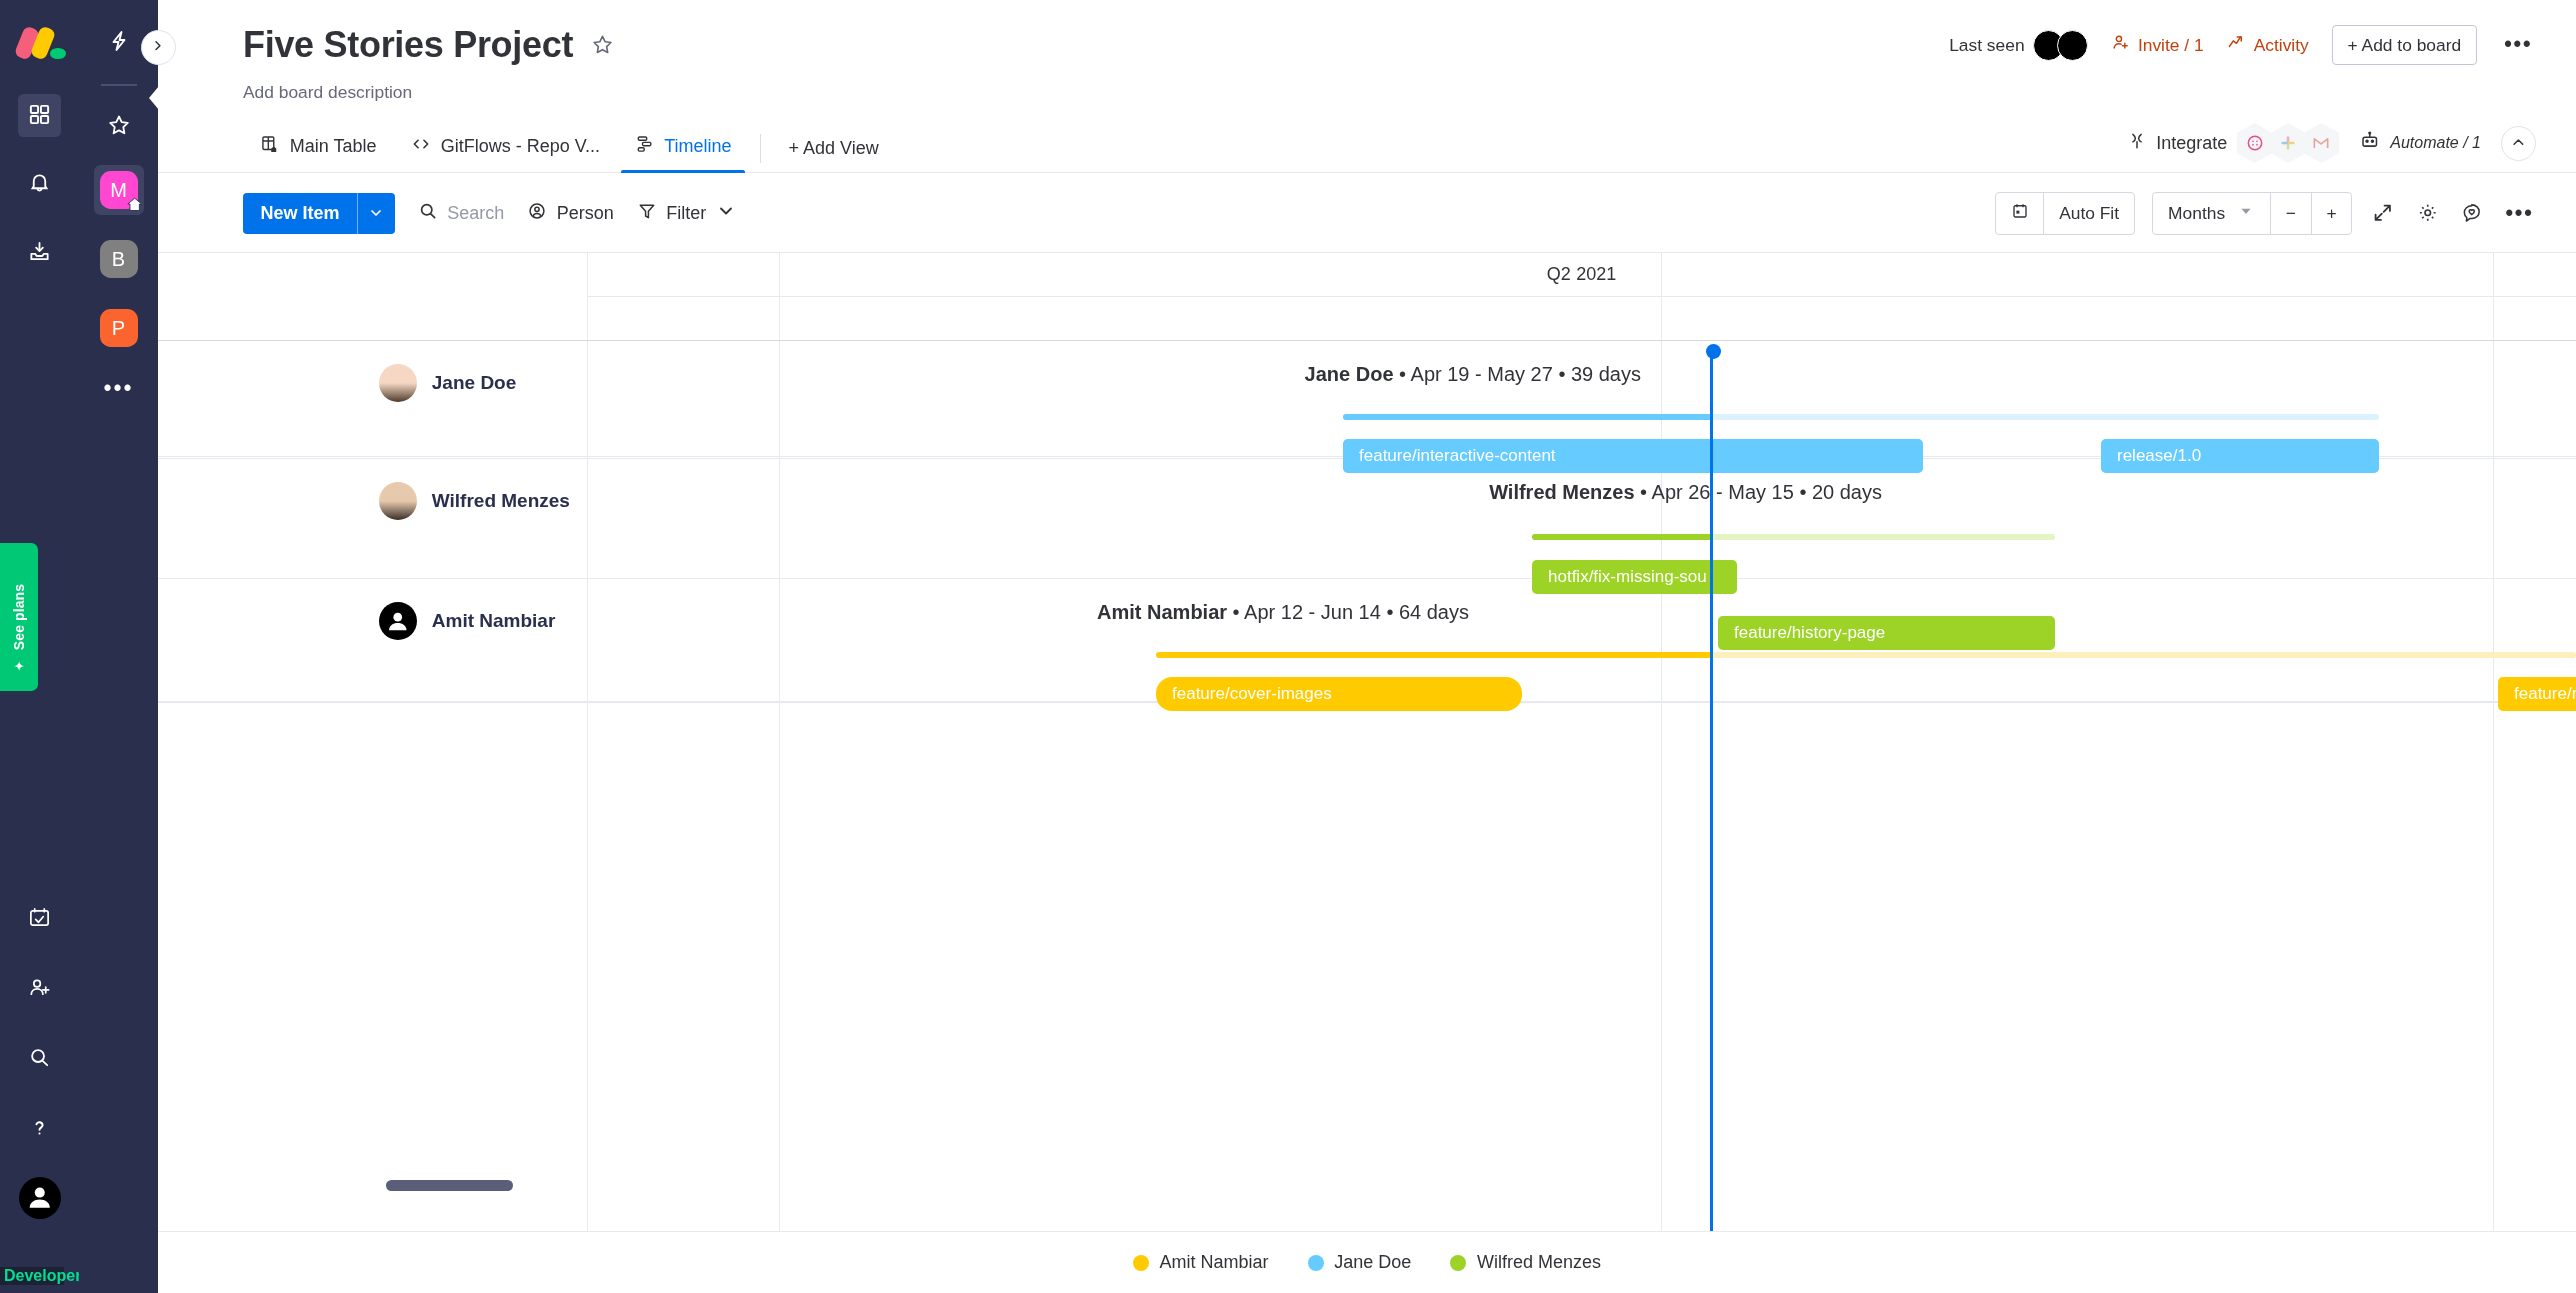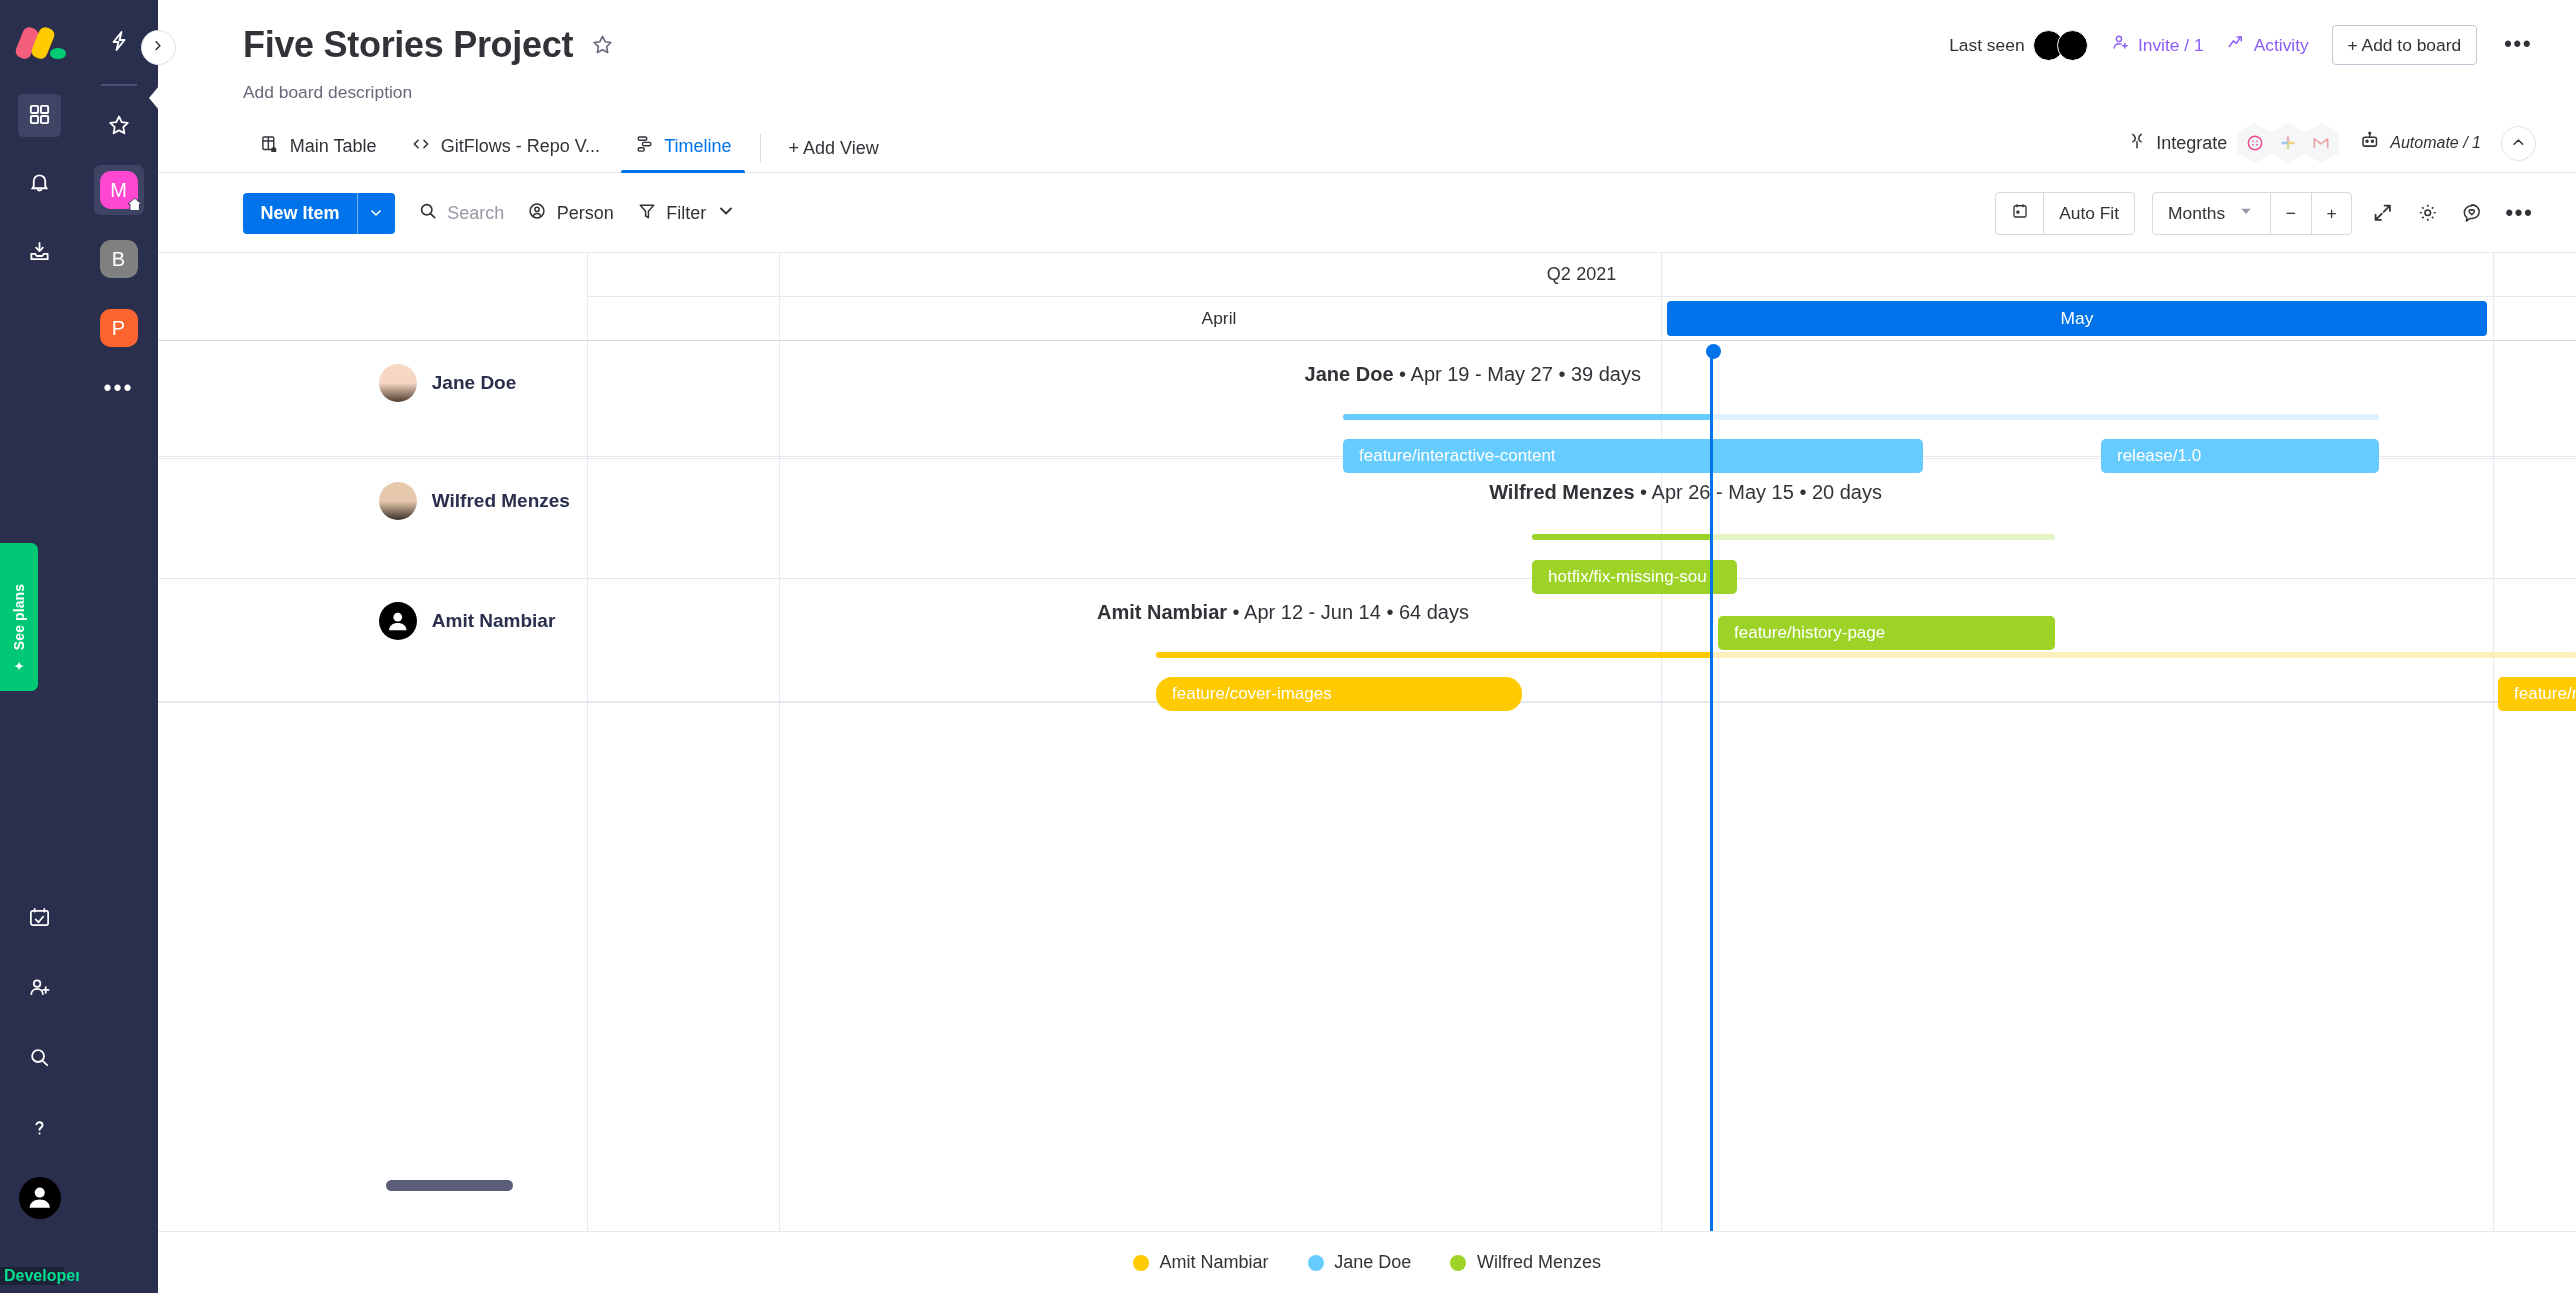--- a/index.html
+++ b/index.html
@@ -114,21 +114,21 @@
   .bh-title { font-size: 36px; font-weight: 700; color: #323338; letter-spacing: -0.3px; }
   .bh-star { margin-left: 17.4px; color: #676879; display:flex; align-items:center; cursor:pointer;}
   .bh-star svg { width: 23px; height: 23px; }
   .bh-right { margin-left:auto; display:flex; align-items:center; gap: 23px; }
   .bh-lastseen { display:flex; align-items:center; gap: 8px; font-size: 17.4px; color:#323338; }
   .avstack { display:flex; align-items:center; }
   .avstack .av { width: 31px; height: 31px; border-radius: 50%; background:#000; margin-left:-6.7px; border:1.3px solid #fff; overflow:hidden; display:flex; align-items:center; justify-content:center;}
   .avstack .av:first-child { margin-left: 0; }
   .av-c { background:#fff; color:#000; font-size:24px; font-weight:700; font-family:"Liberation Serif", serif; }
   .av-face { background: linear-gradient(#f6d7c4 55%, #5b4537 100%); }
-  .bh-act { display:flex; align-items:center; gap: 8px; font-size:17.4px; color:#8b5cf6; cursor:pointer; }
+  .bh-act { display:flex; align-items:center; gap: 8px; font-size:17.4px; color:#c2410c; cursor:pointer; }
   .bh-act svg { width: 19px; height: 19px; }
   .bh-addboard {
     border: 0.7px solid #c3c6d4; border-radius: 4px;
     padding: 8.7px 14.8px; font-size: 17.4px; color: #323338; cursor: pointer;
     display:flex; align-items:center; gap: 6.7px;
   }
   .bh-dots { font-size: 23px; color:#323338; letter-spacing:1.3px; cursor:pointer; line-height:.6; padding: 0 4px;}
   .bh-desc { font-size: 17.4px; color: #676879; margin-top: 16px; cursor:pointer; }
 
   
@@ -659,24 +659,20 @@
       <div class="col-line" style="left:429px;"></div>
       <div class="col-line" style="left:621px;"></div>
       <div class="col-line" style="left:1503px;"></div>
       <div class="col-line" style="left:2335px;"></div>
 
       <div class="hdr-q">
         <b>Q2</b>
         <span>2021</span>
       </div>
 
-      <div class="hdr-m">
-        <div class="month" style="left:191px; width:882px;">April</div>
-        <div class="month cur" style="left:1080px; width:820px;">May</div>
-      </div>
 
       <div style="position:absolute;left:0;right:0;top:87px;height:0.7px;background:#d5d8e0;"></div>
       <div style="position:absolute;left:0;right:0;top:205px;height:0.7px;background:#e6e9ef;"></div>
       <div style="position:absolute;left:0;right:0;top:325px;height:0.7px;background:#e6e9ef;"></div>
       <div style="position:absolute;left:0;right:0;top:449px;height:0.7px;background:#e6e9ef;"></div>
 
       <div class="today-dot" style="left:1554px; top:91px;"></div>
       <div class="today" style="left:1552px; top:98px; bottom:0;"></div>
 
       <div class="row" style="top:87px; height:117px;">

